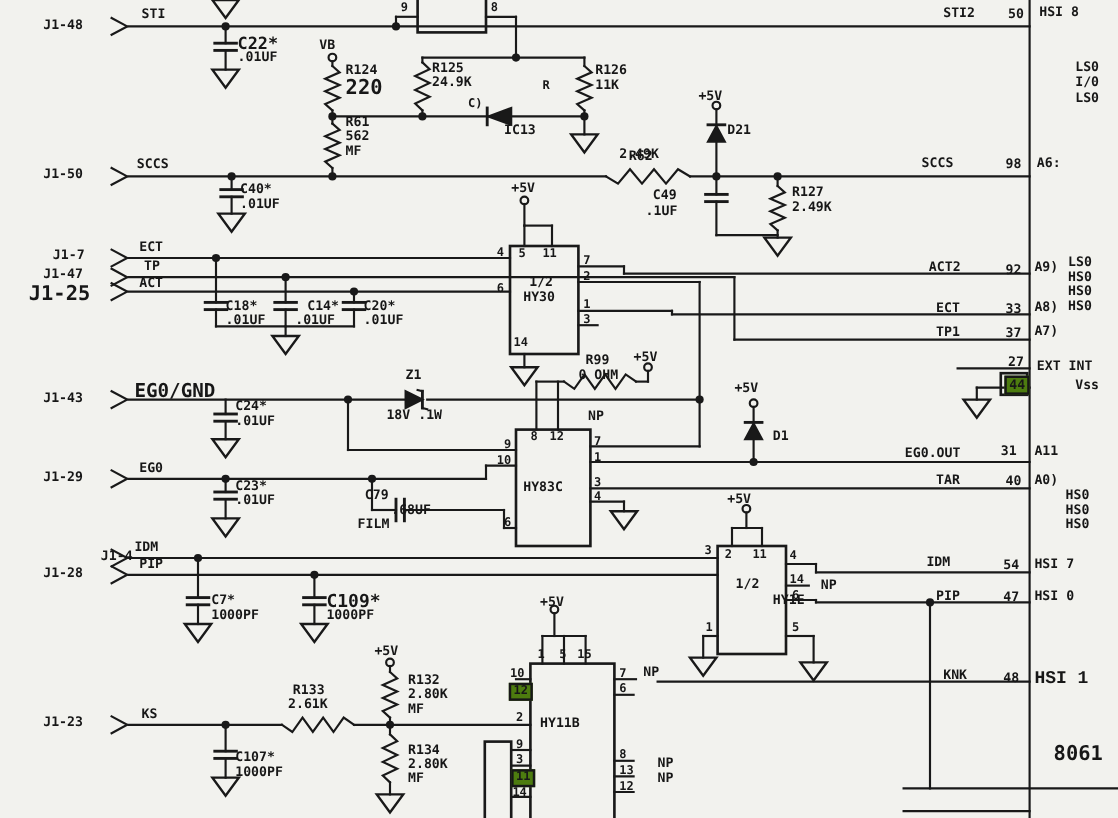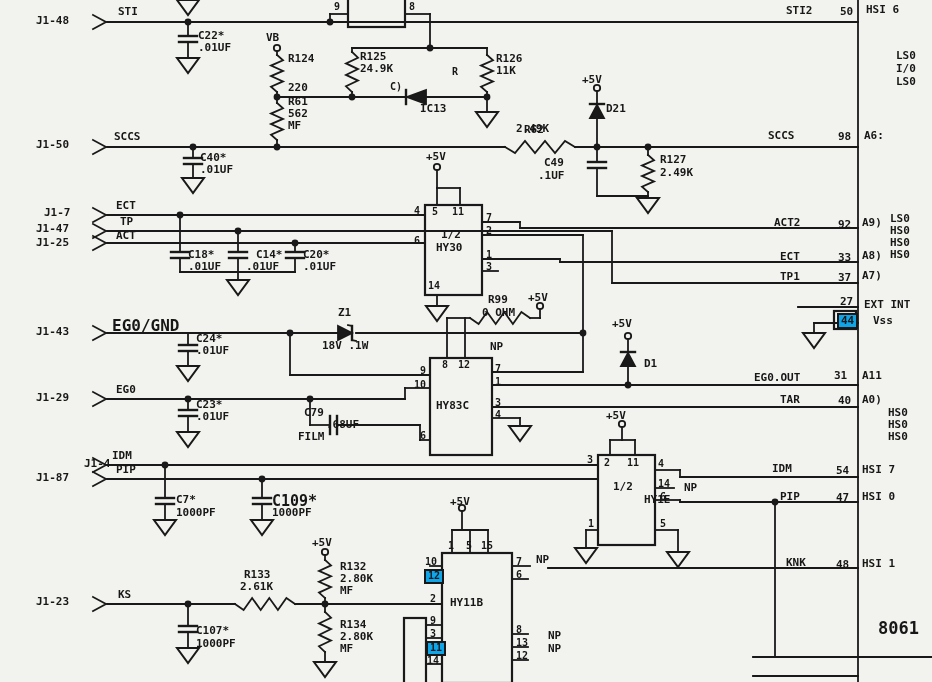--- a/index.html
+++ b/index.html
@@ -6,21 +6,21 @@
   .sheet{
     position:relative;width:932px;height:682px;overflow:hidden;
     background:#f2f2ee;
     font-family:"DejaVu Sans Mono","Liberation Mono",monospace;
   }
   .sheet svg{position:absolute;left:0;top:0;}
   .lbl{
     position:absolute;color:#171717;font-weight:bold;
     line-height:1.05;white-space:pre;letter-spacing:0;
   }
-  .lbl.boxed{border:2px solid #171717;padding:0 2px;background:#0ea5e9;}
+  .lbl.boxed{border:2px solid #171717;padding:0 2px;background:#4d7c0f;}
 </style>
 </head>
 <body>
 
 <div class="sheet">
   <div id="wires">
       <svg width="932" height="682" viewBox="0 0 932 682">
         <g stroke="#191919" stroke-width="1.8" fill="none" stroke-linecap="square">
           <line x1="107" y1="22" x2="858" y2="22"></line>
           <line x1="330" y1="14" x2="348" y2="14"></line>
@@ -272,39 +272,39 @@
     </div>
   <div id="labels">
       <span class="lbl" style="left: 36px; top: 15px; font-size: 11px;">J1-48</span>
       <span class="lbl" style="left: 118px; top: 6px; font-size: 11px;">STI</span>
       <span class="lbl" style="left: 36px; top: 139px; font-size: 11px;">J1-50</span>
       <span class="lbl" style="left: 114px; top: 131px; font-size: 11px;">SCCS</span>
       <span class="lbl" style="left: 44px; top: 207px; font-size: 11px;">J1-7</span>
       <span class="lbl" style="left: 116px; top: 200px; font-size: 11px;">ECT</span>
       <span class="lbl" style="left: 36px; top: 223px; font-size: 11px;">J1-47</span>
       <span class="lbl" style="left: 120px; top: 216px; font-size: 11px;">TP</span>
-      <span class="lbl" style="left: 36px; top: 237px; font-size: 11px;">J1-25</span>
+      <span class="lbl" style="left: 24px; top: 237px; font-size: 17px;">J1-25</span>
       <span class="lbl" style="left: 116px; top: 230px; font-size: 11px;">ACT</span>
       <span class="lbl" style="left: 36px; top: 326px; font-size: 11px;">J1-43</span>
       <span class="lbl" style="left: 112px; top: 318px; font-size: 16px;">EG0/GND</span>
       <span class="lbl" style="left: 36px; top: 392px; font-size: 11px;">J1-29</span>
       <span class="lbl" style="left: 116px; top: 384px; font-size: 11px;">EG0</span>
       <span class="lbl" style="left: 44px; top: 458px; font-size: 11px; margin-left: 40px;">J1-4</span>
       <span class="lbl" style="left: 112px; top: 450px; font-size: 11px;">IDM</span>
-      <span class="lbl" style="left: 36px; top: 472px; font-size: 11px;">J1-87</span>
+      <span class="lbl" style="left: 36px; top: 472px; font-size: 11px;">J1-28</span>
       <span class="lbl" style="left: 116px; top: 464px; font-size: 11px;">PIP</span>
       <span class="lbl" style="left: 36px; top: 596px; font-size: 11px;">J1-23</span>
       <span class="lbl" style="left: 118px; top: 589px; font-size: 11px;">KS</span>
       <span class="lbl" style="left: 334px; top: 2px; font-size: 10px;">9</span>
       <span class="lbl" style="left: 409px; top: 2px; font-size: 10px;">8</span>
-      <span class="lbl" style="left: 198px; top: 30px; font-size: 11px; text-align: right;">C22*</span>
+      <span class="lbl" style="left: 198px; top: 30px; font-size: 14px; text-align: right;">C22*</span>
       <span class="lbl" style="left: 198px; top: 42px; font-size: 11px;">.01UF</span>
       <span class="lbl" style="left: 266px; top: 32px; font-size: 11px;">VB</span>
       <span class="lbl" style="left: 288px; top: 53px; font-size: 11px;">R124</span>
-      <span class="lbl" style="left: 288px; top: 82px; font-size: 11px;">220</span>
+      <span class="lbl" style="left: 288px; top: 65px; font-size: 17px;">220</span>
       <span class="lbl" style="left: 360px; top: 51px; font-size: 11px;">R125</span>
       <span class="lbl" style="left: 360px; top: 63px; font-size: 11px;">24.9K</span>
       <span class="lbl" style="left: 496px; top: 53px; font-size: 11px;">R126</span>
       <span class="lbl" style="left: 496px; top: 65px; font-size: 11px;">11K</span>
       <span class="lbl" style="left: 452px; top: 67px; font-size: 10px;">R</span>
       <span class="lbl" style="left: 390px; top: 82px; font-size: 10px;">C)</span>
       <span class="lbl" style="left: 420px; top: 103px; font-size: 11px;">IC13</span>
       <span class="lbl" style="left: 288px; top: 96px; font-size: 11px;">R61</span>
       <span class="lbl" style="left: 288px; top: 108px; font-size: 11px;">562</span>
       <span class="lbl" style="left: 288px; top: 120px; font-size: 11px;">MF</span>
@@ -331,21 +331,21 @@
       <span class="lbl" style="left: 486px; top: 262px; font-size: 10px;">3</span>
       <span class="lbl" style="left: 428px; top: 281px; font-size: 10px;">14</span>
       <span class="lbl" style="left: 188px; top: 249px; font-size: 11px;">C18*</span>
       <span class="lbl" style="left: 188px; top: 261px; font-size: 11px;">.01UF</span>
       <span class="lbl" style="left: 246px; top: 249px; font-size: 11px; margin-left: 10px;">C14*</span>
       <span class="lbl" style="left: 246px; top: 261px; font-size: 11px;">.01UF</span>
       <span class="lbl" style="left: 303px; top: 249px; font-size: 11px;">C20*</span>
       <span class="lbl" style="left: 303px; top: 261px; font-size: 11px;">.01UF</span>
       <span class="lbl" style="left: 786px; top: 5px; font-size: 11px;">STI2</span>
       <span class="lbl" style="left: 840px; top: 6px; font-size: 11px;">50</span>
-      <span class="lbl" style="left: 866px; top: 4px; font-size: 11px;">HSI 6</span>
+      <span class="lbl" style="left: 866px; top: 4px; font-size: 11px;">HSI 8</span>
       <span class="lbl" style="left: 896px; top: 50px; font-size: 11px;">LS0</span>
       <span class="lbl" style="left: 896px; top: 63px; font-size: 11px;">I/0</span>
       <span class="lbl" style="left: 896px; top: 76px; font-size: 11px;">LS0</span>
       <span class="lbl" style="left: 768px; top: 130px; font-size: 11px;">SCCS</span>
       <span class="lbl" style="left: 838px; top: 131px; font-size: 11px;">98</span>
       <span class="lbl" style="left: 864px; top: 130px; font-size: 11px;">A6:</span>
       <span class="lbl" style="left: 774px; top: 217px; font-size: 11px;">ACT2</span>
       <span class="lbl" style="left: 838px; top: 219px; font-size: 11px;">92</span>
       <span class="lbl" style="left: 862px; top: 217px; font-size: 11px;">A9)</span>
       <span class="lbl" style="left: 890px; top: 213px; font-size: 11px;">LS0</span>
@@ -354,21 +354,21 @@
       <span class="lbl" style="left: 890px; top: 249px; font-size: 11px;">HS0</span>
       <span class="lbl" style="left: 780px; top: 251px; font-size: 11px;">ECT</span>
       <span class="lbl" style="left: 838px; top: 252px; font-size: 11px;">33</span>
       <span class="lbl" style="left: 862px; top: 250px; font-size: 11px;">A8)</span>
       <span class="lbl" style="left: 780px; top: 271px; font-size: 11px;">TP1</span>
       <span class="lbl" style="left: 838px; top: 272px; font-size: 11px;">37</span>
       <span class="lbl" style="left: 862px; top: 270px; font-size: 11px;">A7)</span>
       <span class="lbl" style="left: 840px; top: 296px; font-size: 11px;">27</span>
       <span class="lbl" style="left: 864px; top: 299px; font-size: 11px;">EXT INT</span>
       <span class="lbl boxed" style="left: 837px; top: 313px; font-size: 11px;">44</span>
-      <span class="lbl" style="left: 873px; top: 315px; font-size: 11px; text-align: center;">Vss</span>
+      <span class="lbl" style="left: 896px; top: 315px; font-size: 11px; text-align: center;">Vss</span>
       <span class="lbl" style="left: 338px; top: 307px; font-size: 11px;">Z1</span>
       <span class="lbl" style="left: 322px; top: 340px; font-size: 11px;">18V .1W</span>
       <span class="lbl" style="left: 488px; top: 294px; font-size: 11px;">R99</span>
       <span class="lbl" style="left: 482px; top: 307px; font-size: 11px;">0 OHM</span>
       <span class="lbl" style="left: 528px; top: 292px; font-size: 11px;">+5V</span>
       <span class="lbl" style="left: 196px; top: 333px; font-size: 11px;">C24*</span>
       <span class="lbl" style="left: 196px; top: 345px; font-size: 11px;">.01UF</span>
       <span class="lbl" style="left: 490px; top: 341px; font-size: 11px;">NP</span>
       <span class="lbl" style="left: 612px; top: 318px; font-size: 11px;">+5V</span>
       <span class="lbl" style="left: 644px; top: 358px; font-size: 11px;">D1</span>
@@ -444,16 +444,16 @@
       <span class="lbl" style="left: 427px; top: 656px; font-size: 10px;">14</span>
       <span class="lbl" style="left: 516px; top: 625px; font-size: 10px;">8</span>
       <span class="lbl" style="left: 516px; top: 638px; font-size: 10px;">13</span>
       <span class="lbl" style="left: 516px; top: 651px; font-size: 10px;">12</span>
       <span class="lbl" style="left: 548px; top: 630px; font-size: 11px;">NP</span>
       <span class="lbl" style="left: 548px; top: 643px; font-size: 11px;">NP</span>
       <span class="lbl" style="left: 196px; top: 625px; font-size: 11px;">C107*</span>
       <span class="lbl" style="left: 196px; top: 638px; font-size: 11px;">1000PF</span>
       <span class="lbl" style="left: 786px; top: 557px; font-size: 11px;">KNK</span>
       <span class="lbl" style="left: 836px; top: 559px; font-size: 11px;">48</span>
-      <span class="lbl" style="left: 862px; top: 558px; font-size: 11px;">HSI 1</span>
+      <span class="lbl" style="left: 862px; top: 558px; font-size: 15px; font-family: Liberation Mono, monospace;">HSI 1</span>
       <span class="lbl" style="left: 878px; top: 620px; font-size: 17px;">8061</span>
     </div>
 </div>
 
 </body></html>

